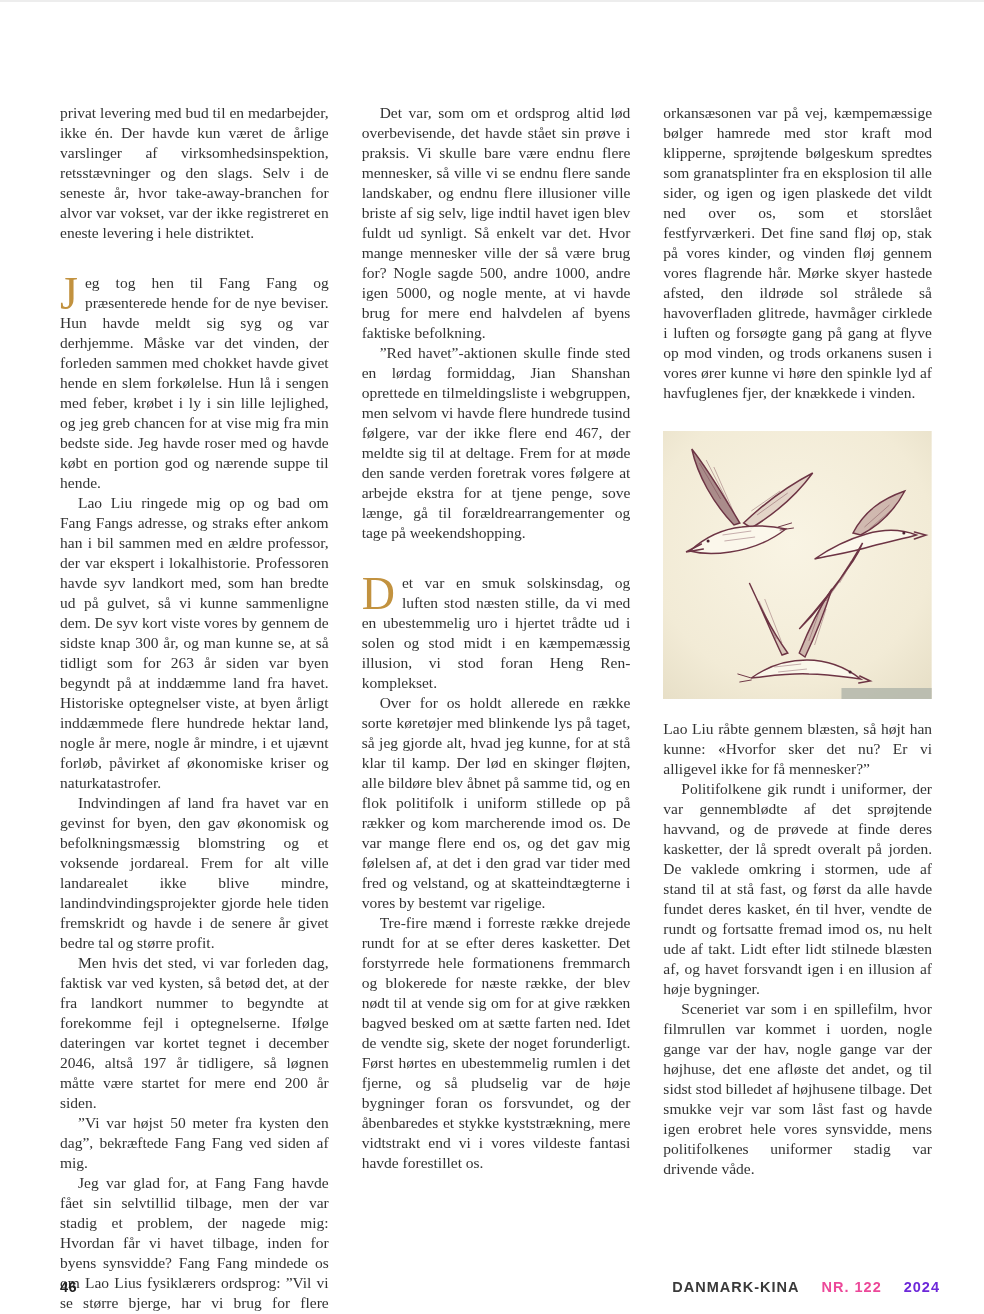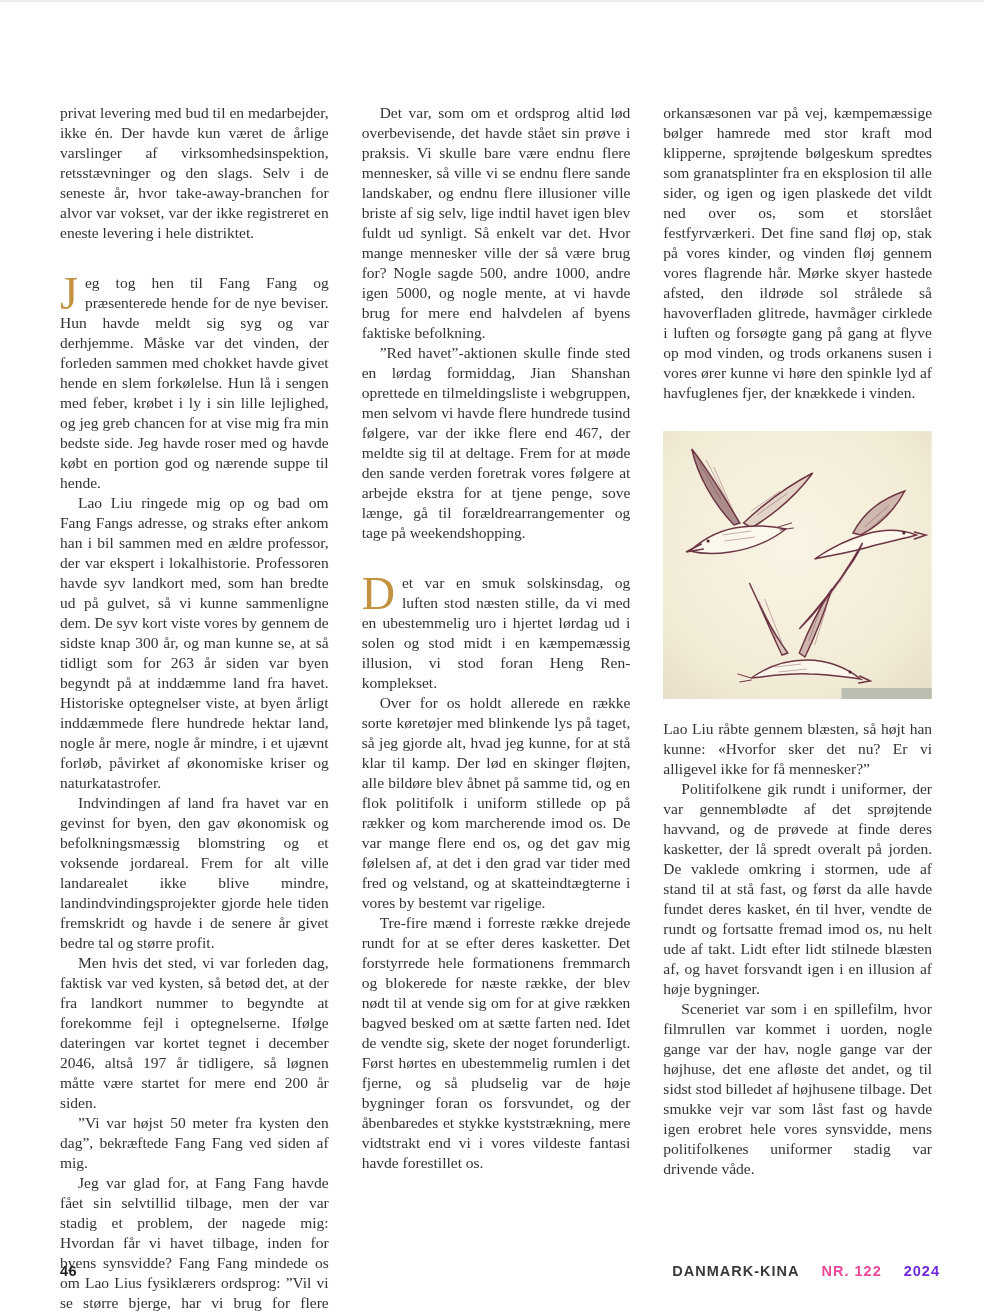--- a/index.html
+++ b/index.html
@@ -46,21 +46,21 @@
   .footer{
     position:absolute;
     left:60px; right:44px; top:1261px;
     display:flex;
     justify-content:space-between;
     align-items:baseline;
     font-family:"Liberation Sans","DejaVu Sans",sans-serif;
     font-size:14.5px;
   }
   .footer .pagenum{font-weight:700;color:#222222;letter-spacing:.5px;}
-  .footer .right{display:flex;gap:22px;letter-spacing:1px;}
+  .footer .right{display:flex;gap:22px;letter-spacing:1px;margin-top:16px;}
   .footer .mag{color:#3a3a3a;font-weight:600;}
   .footer .issue{color:#ec4899;font-weight:600;}
   .footer .year{color:#6d28d9;font-weight:600;}
 </style>
 </head>
 <body>
 
 <div class="page">
 
   <div class="content">
@@ -71,21 +71,21 @@
       <p class="indent">Lao Liu ringede mig op og bad om Fang Fangs adresse, og straks efter ankom han i bil sammen med en ældre professor, der var ekspert i lokalhistorie. Professoren havde syv landkort med, som han bredte ud på gulvet, så vi kunne sammenligne dem. De syv kort viste vores by gennem de sidste knap 300 år, og man kunne se, at så tidligt som for 263 år siden var byen begyndt på at inddæmme land fra havet. Historiske optegnelser viste, at byen årligt inddæmmede flere hundrede hektar land, nogle år mere, nogle år mindre, i et ujævnt forløb, påvirket af økonomiske kriser og naturkatastrofer.</p>
       <p class="indent">Indvindingen af land fra havet var en gevinst for byen, den gav økonomisk og befolkningsmæssig blomstring og et voksende jordareal. Frem for alt ville landarealet ikke blive mindre, landindvindingsprojekter gjorde hele tiden fremskridt og havde i de senere år givet bedre tal og større profit.</p>
       <p class="indent">Men hvis det sted, vi var forleden dag, faktisk var ved kysten, så betød det, at der fra landkort nummer to begyndte at forekomme fejl i optegnelserne. Ifølge dateringen var kortet tegnet i december 2046, altså 197 år tidligere, så løgnen måtte være startet for mere end 200 år siden.</p>
       <p class="indent">”Vi var højst 50 meter fra kysten den dag”, bekræftede Fang Fang ved siden af mig.</p>
       <p class="indent">Jeg var glad for, at Fang Fang havde fået sin selvtillid tilbage, men der var stadig et problem, der nagede mig: Hvordan får vi havet tilbage, inden for byens synsvidde? Fang Fang mindede os om Lao Lius fysiklærers ordsprog: ”Vil vi se større bjerge, har vi brug for flere mennesker”.</p>
     </div>
 
     <div class="col">
       <p class="indent">Det var, som om et ordsprog altid lød overbevisende, det havde stået sin prøve i praksis. Vi skulle bare være endnu flere mennesker, så ville vi se endnu flere sande landskaber, og endnu flere illusioner ville briste af sig selv, lige indtil havet igen blev fuldt ud synligt. Så enkelt var det. Hvor mange mennesker ville der så være brug for? Nogle sagde 500, andre 1000, andre igen 5000, og nogle mente, at vi havde brug for mere end halvdelen af byens faktiske befolkning.</p>
       <p class="indent">”Red havet”-aktionen skulle finde sted en lørdag formiddag, Jian Shanshan oprettede en tilmeldingsliste i webgruppen, men selvom vi havde flere hundrede tusind følgere, var der ikke flere end 467, der meldte sig til at deltage. Frem for at møde den sande verden foretrak vores følgere at arbejde ekstra for at tjene penge, sove længe, gå til forældrearrangementer og tage på weekendshopping.</p>
-      <p class="gap-before"><span class="cap">D</span><span>et var en smuk solskinsdag, og luften stod næsten stille, da vi med en ubestemmelig uro i hjertet lørdag ud i solen og stod midt i en kæmpemæssig illusion, vi stod foran Heng Ren-komplekset.</span></p>
+      <p class="gap-before"><span class="cap">D</span><span>et var en smuk solskinsdag, og luften stod næsten stille, da vi med en ubestemmelig uro i hjertet trådte ud i solen og stod midt i en kæmpemæssig illusion, vi stod foran Heng Ren-komplekset.</span></p>
       <p class="indent">Over for os holdt allerede en række sorte køretøjer med blinkende lys på taget, så jeg gjorde alt, hvad jeg kunne, for at stå klar til kamp. Der lød en skinger fløjten, alle bildøre blev åbnet på samme tid, og en flok politifolk i uniform stillede op på rækker og kom marcherende imod os. De var mange flere end os, og det gav mig følelsen af, at det i den grad var tider med fred og velstand, og at skatteindtægterne i vores by bestemt var rigelige.</p>
       <p class="indent">Tre-fire mænd i forreste række drejede rundt for at se efter deres kasketter. Det forstyrrede hele formationens fremmarch og blokerede for næste række, der blev nødt til at vende sig om for at give rækken bagved besked om at sætte farten ned. Idet de vendte sig, skete der noget forunderligt. Først hørtes en ubestemmelig rumlen i det fjerne, og så pludselig var de høje bygninger foran os forsvundet, og der åbenbaredes et stykke kyststrækning, mere vidtstrakt end vi i vores vildeste fantasi havde forestillet os.</p>
     </div>
 
     <div class="col">
       <p>orkansæsonen var på vej, kæmpemæssige bølger hamrede med stor kraft mod klipperne, sprøjtende bølgeskum spredtes som granatsplinter fra en eksplosion til alle sider, og igen og igen plaskede det vildt ned over os, som et storslået festfyrværkeri. Det fine sand fløj op, stak på vores kinder, og vinden fløj gennem vores flagrende hår. Mørke skyer hastede afsted, den ildrøde sol strålede så havoverfladen glitrede, havmåger cirklede i luften og forsøgte gang på gang at flyve op mod vinden, og trods orkanens susen i vores ører kunne vi høre den spinkle lyd af havfuglenes fjer, der knækkede i vinden.</p>
 
       <figure class="illustration">
         <svg viewBox="0 0 280 268" preserveAspectRatio="none" xmlns="http://www.w3.org/2000/svg">
           <defs>

